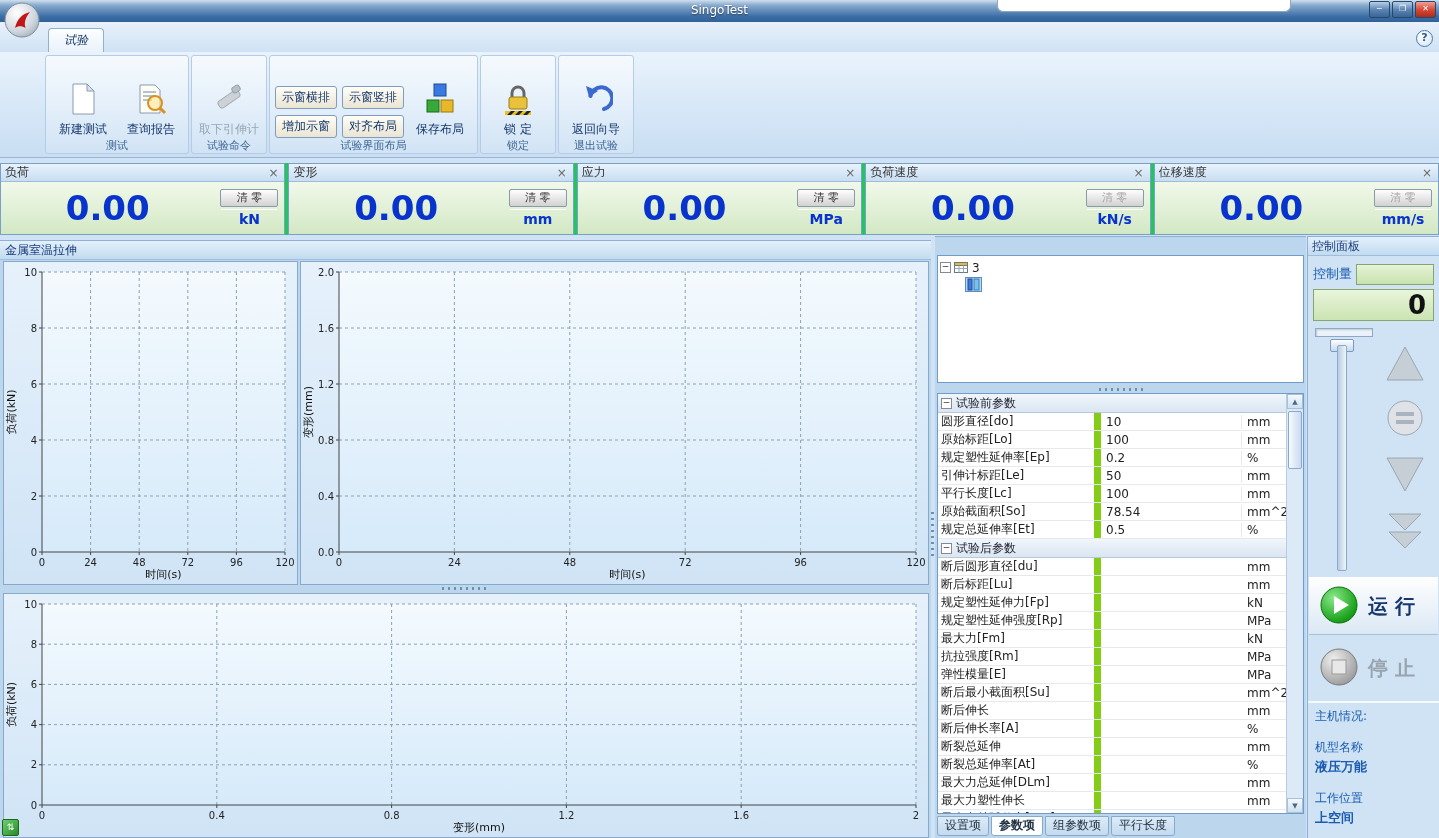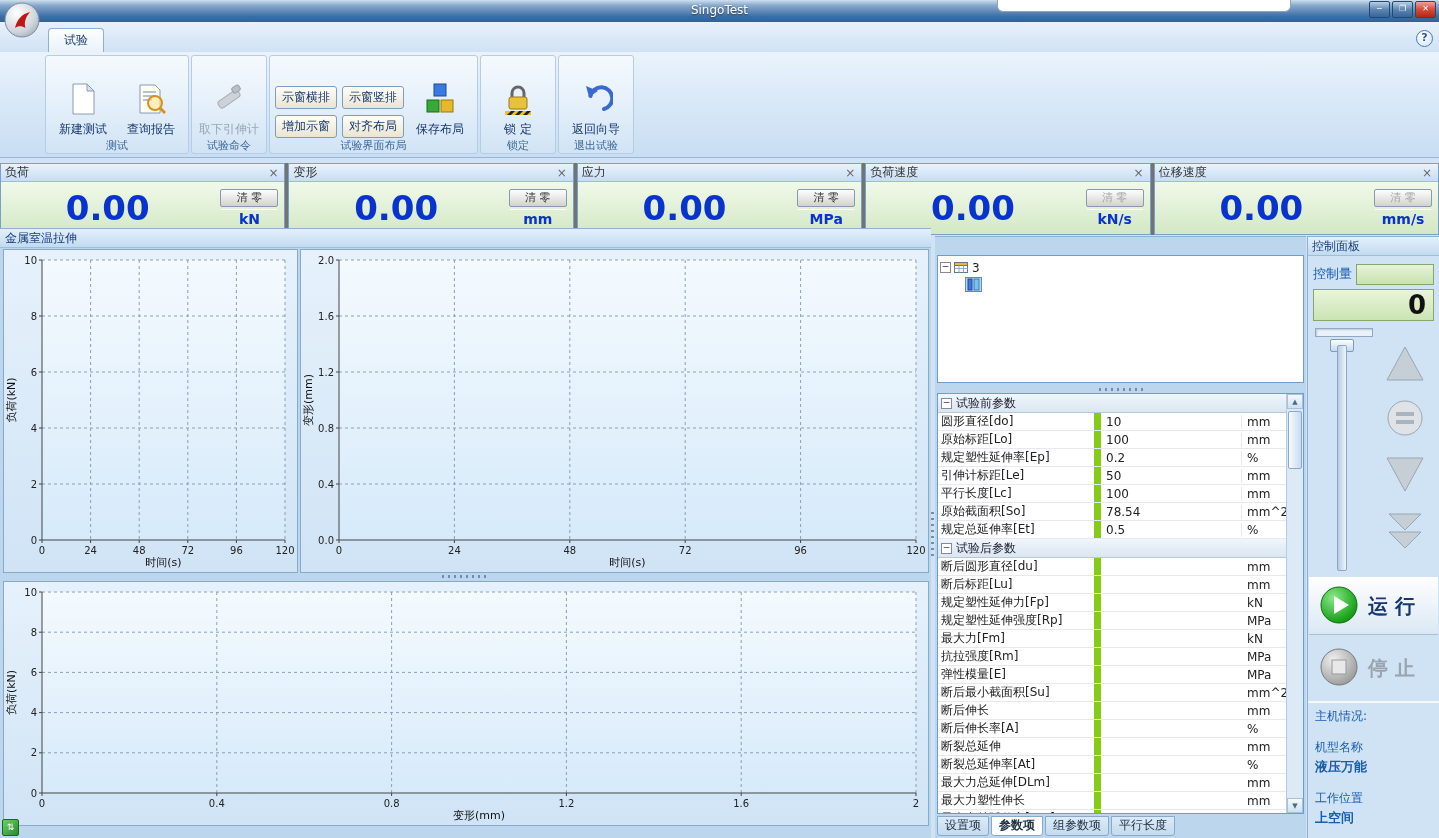--- a/index.html
+++ b/index.html
@@ -16,21 +16,21 @@
   .winbtns{position:absolute;right:3px;top:1px;display:flex;gap:2px;}
   .wbtn{width:19px;height:15px;border:1px solid #24496f;border-radius:2px;color:#fff;font-size:8px;
     line-height:14px;text-align:center;background:linear-gradient(180deg,#b9cfe6,#5d86b4 50%,#3a6496);}
   .wbtn.close{background:linear-gradient(180deg,#f0a098,#d84a38 50%,#b02a18);}
   .logo{position:absolute;left:3px;top:1px;width:38px;height:38px;z-index:20;}
   
   .tabrow{position:absolute;top:22px;left:0;right:0;height:30px;
     background:linear-gradient(180deg,#e8f1fb,#cfe2f4);border-bottom:1px solid #8fb0d4;}
   .tab{position:absolute;left:48px;bottom:-1px;height:23px;padding:0 15px;line-height:22px;
     background:linear-gradient(180deg,#fdfeff,#e9f2fb);border:1px solid #8fb0d4;border-bottom:1px solid #e9f2fb;
-    border-radius:4px 4px 0 0;color:#16386e;}
+    border-radius:4px 4px 0 0;color:#16386e;font-style:italic;}
   .help{position:absolute;right:6px;top:8px;width:15px;height:15px;border-radius:50%;
     border:1px solid #4a7ab0;color:#2a5a9a;text-align:center;line-height:14px;font-weight:bold;font-size:11px;
     background:radial-gradient(circle at 35% 30%,#fff,#d0e4f6);}
 
   
   .ribbon{position:absolute;top:52px;left:0;right:0;height:106px;
     background:linear-gradient(180deg,#eaf3fc,#d6e7f7 55%,#c9def2);
     border-bottom:1px solid #9ab6d6;display:flex;align-items:stretch;padding:2px 0 0 44px;box-sizing:border-box;}
   .rgroup{border:1px solid #b4cce6;border-radius:3px;margin:1px 1px 3px 1px;display:flex;flex-direction:column;
     background:linear-gradient(180deg,rgba(255,255,255,.55),rgba(235,244,252,.2));}
@@ -39,37 +39,37 @@
   .bigbtn{min-width:60px;display:flex;flex-direction:column;align-items:center;padding:5px 4px 0 4px;
     color:#16386e;font-size:12px;gap:5px;cursor:default;}
   .bigbtn .bicon{width:34px;height:34px;display:block;}
   .bigbtn.disabled{color:#9aa6b4;}
   .sbcol{display:flex;flex-direction:column;gap:6px;padding:6px 2px 0 2px;}
   .sbrow{display:flex;gap:5px;}
   .sbtn{border:1px solid #7e9cc4;border-radius:3px;background:linear-gradient(180deg,#fffef6,#eae4d2);
     padding:2px 6px;color:#16386e;font-size:12px;white-space:nowrap;}
 
   
-  .meters{position:absolute;top:163px;left:0;right:0;height:72px;display:flex;gap:3px;background:#737373;}
+  .meters{position:absolute;top:163px;left:0;right:0;height:72px;display:flex;gap:3px;background:#22c55e;}
   .meter{flex:1;display:flex;flex-direction:column;border:1px solid #7aa0c8;background:#fff;min-width:0;}
   .m-head{height:17px;background:linear-gradient(180deg,#e8f3fd,#c8ddf1);display:flex;align-items:center;
     padding:0 4px;border-bottom:1px solid #9ebddc;color:#333;}
   .m-close{margin-left:auto;color:#666;font-size:12px;width:14px;text-align:center;cursor:default;}
   .m-body{flex:1;display:flex;background:linear-gradient(180deg,#f1f9ea,#d2e8c4);}
   .m-value{flex:1;display:flex;align-items:center;justify-content:center;color:#0833cc;
     font-size:34px;font-weight:bold;}
   .m-right{width:66px;display:flex;flex-direction:column;align-items:center;justify-content:center;gap:2px;padding:2px;}
   .m-clear{width:56px;height:16px;border:1px solid #8a9aa8;border-radius:2px;
     background:linear-gradient(180deg,#fefefe,#d2d2d2);font-size:11px;color:#333;text-align:center;line-height:15px;}
   .m-clear.disabled{color:#a6a6a6;}
   .m-unit{width:56px;border-top:1px solid #fff;color:#0833cc;font-weight:bold;font-size:14px;
     text-align:center;padding-top:1px;}
 
   
-  .workspace{position:absolute;top:228px;left:0;width:931px;bottom:0;background:#bcd6ee;border-top:1px solid #8fb0d4;}
+  .workspace{position:absolute;top:240px;left:0;width:931px;bottom:0;background:#bcd6ee;border-top:1px solid #8fb0d4;}
   .ws-title{height:18px;line-height:18px;padding:0 5px;color:#1a3c7c;
     background:linear-gradient(180deg,#e4f0fb,#c2dbf0);border-bottom:1px solid #a0bedc;}
   .chart{position:absolute;background:linear-gradient(180deg,#e6f1fb,#d0e4f6);border:1px solid #87aacb;}
   #chartA{left:3px;top:20px;width:293px;height:322px;}
   #chartB{left:300px;top:20px;width:627px;height:322px;}
   #chartC{left:3px;top:352px;width:924px;height:243px;}
   .hsplit{position:absolute;left:0;right:4px;top:344px;height:7px;display:flex;align-items:center;justify-content:center;}
   .hsplit::after{content:"";width:48px;height:3px;
     background-image:radial-gradient(circle,#6f8cab 1.1px,transparent 1.5px);background-size:6px 3px;}
   .psplit{position:absolute;left:2px;right:2px;top:148px;height:8px;display:flex;align-items:center;justify-content:center;}

